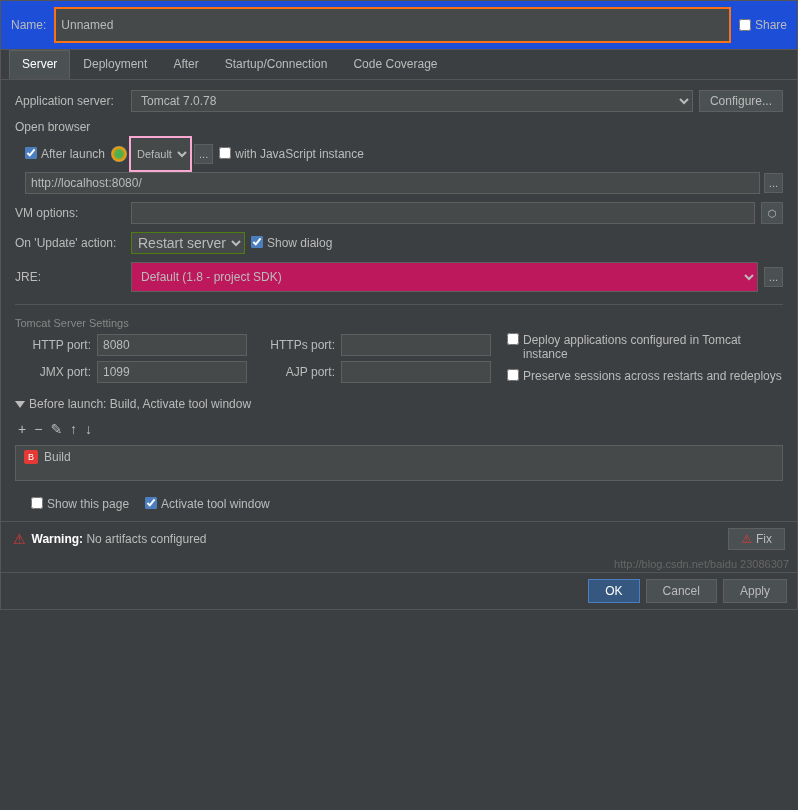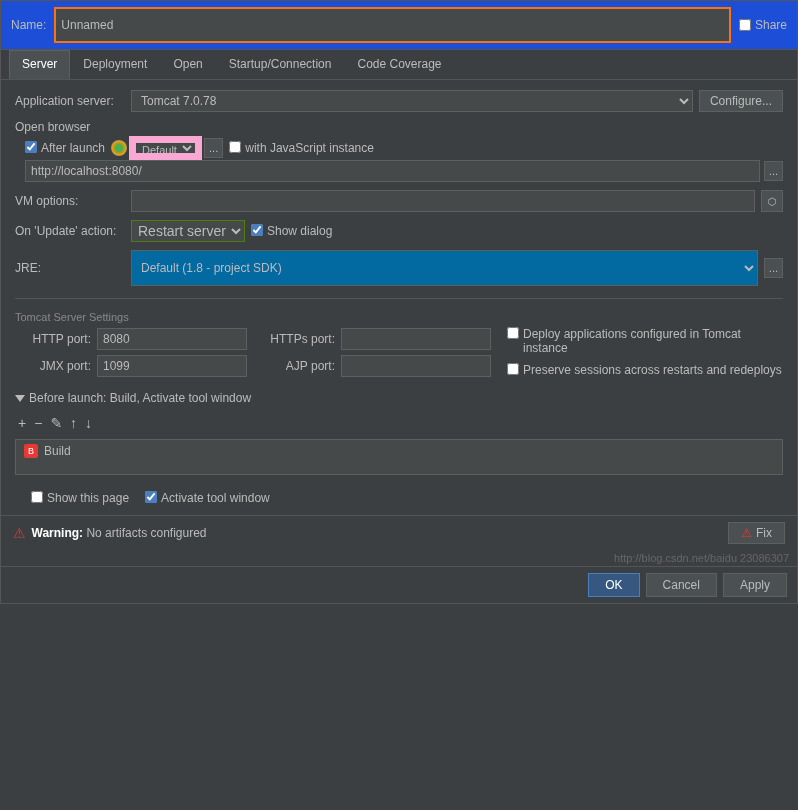--- a/index.html
+++ b/index.html
@@ -150,24 +150,24 @@
       gap: 2px;
     }
     .browser-icon {
       width: 16px; height: 16px;
       background: radial-gradient(circle, #4CAF50 30%, #FF9800 60%, #2196F3 80%, #F44336 100%);
       border-radius: 50%;
       display: inline-block;
     }
     .select-small {
       background: #45494a;
-      border: 7px solid #f9a8d4;
+      border: 2px solid #f9a8d4;
       color: #bbbbbb;
       font-size: 11px;
-      height: 24px;
+      height: 36px;
       padding: 0 2px;
     }
     .btn-small {
       background: #4b5052;
       border: 1px solid #5e6060;
       color: #bbbbbb;
       font-size: 11px;
       height: 20px;
       padding: 0 4px;
       cursor: pointer;
@@ -232,25 +232,25 @@
     }
 
     
     .jre-row {
       display: flex;
       align-items: center;
       gap: 6px;
     }
     .jre-select {
       flex: 1;
-      background: #0369a1;
-      border: 1px solid #5e6060;
-      color: #bbbbbb;
-      font-size: 12px;
-      height: 36px;
+      background: #be185d;
+      border: 1px solid #5e6060;
+      color: #bbbbbb;
+      font-size: 12px;
+      height: 30px;
       padding: 2px 5px;
     }
 
     
     .section-divider {
       border: none;
       border-top: 1px solid #555;
       margin: 4px 0;
     }
 
@@ -440,21 +440,21 @@
     <input class="name-input" type="text" value="Unnamed" style="">
     <div class="share-area">
       <input type="checkbox" class="share-checkbox" style="">
       <span>Share</span>
     </div>
   </div>
 
   <div class="tabs-row">
     <div class="tab active">Server</div>
     <div class="tab">Deployment</div>
-    <div class="tab">Open</div>
+    <div class="tab">After</div>
     <div class="tab">Startup/Connection</div>
     <div class="tab">Code Coverage</div>
   </div>
 
   <div class="main-content">
 
     <div class="app-server-row">
       <span class="form-label">Application server:</span>
       <select class="app-server-select">
         <option>Tomcat 7.0.78</option>

